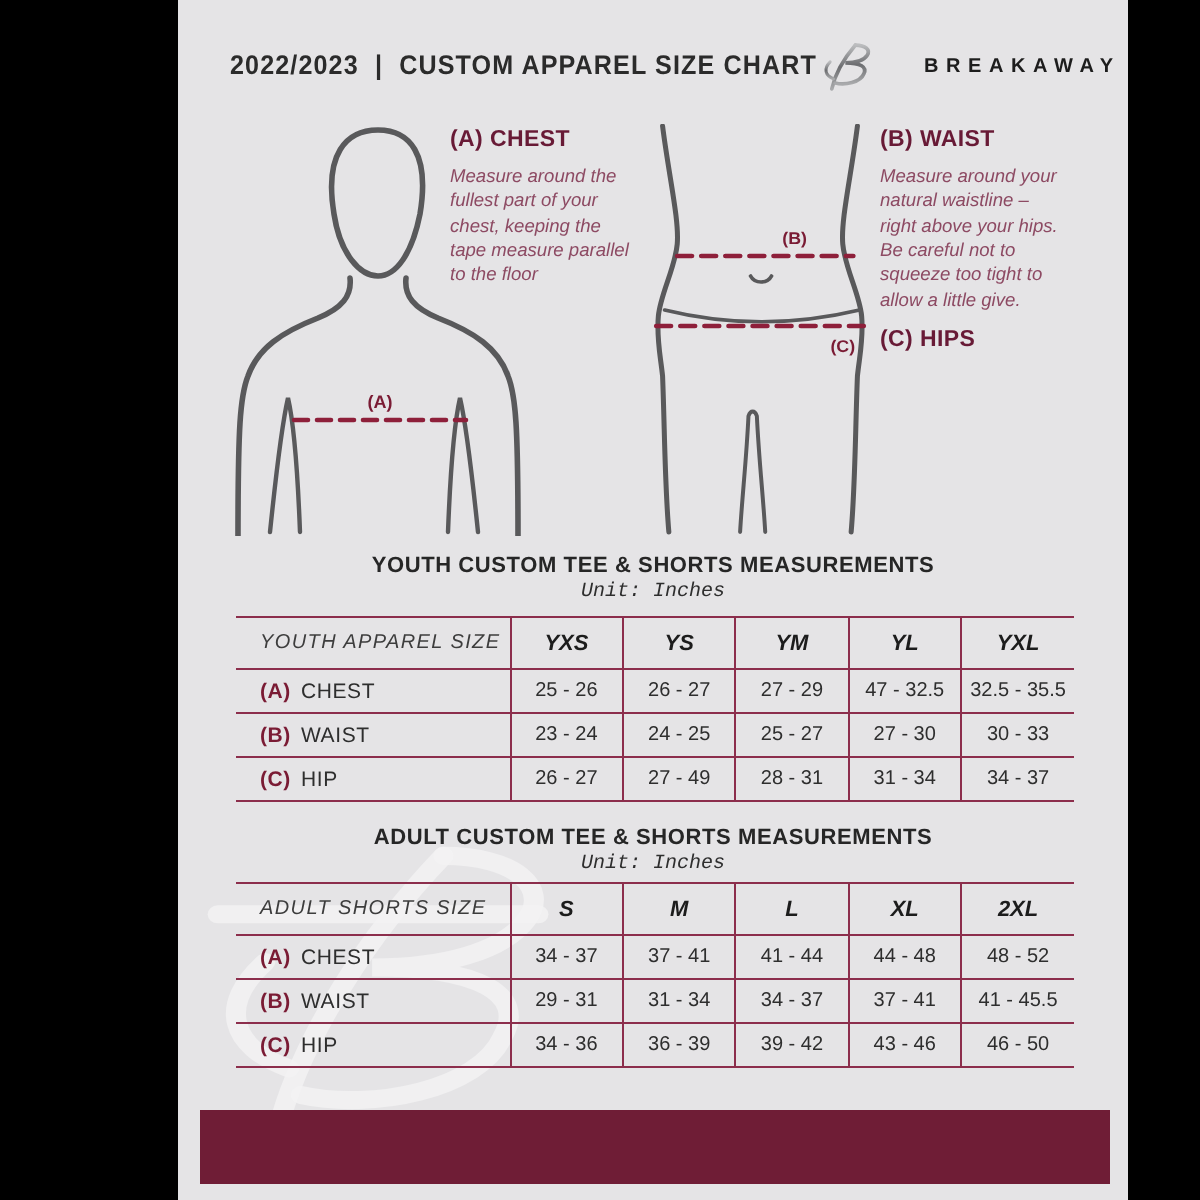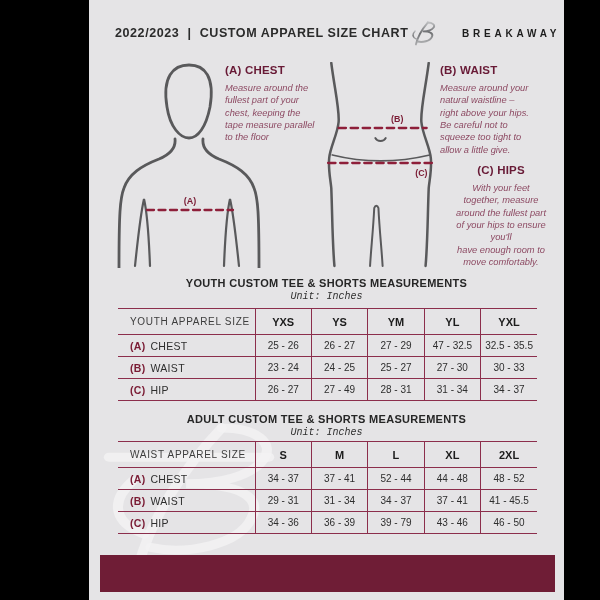--- a/index.html
+++ b/index.html
@@ -29,38 +29,38 @@
   
   .fig{position:absolute;z-index:1;}
   .fig-front{left:18px;top:62px;}
   .fig-side{left:236px;top:62px;}
   .guide-block{position:absolute;z-index:1;}
   .guide-head{font-weight:bold;font-size:11.5px;color:var(--heading);letter-spacing:.2px;}
   .guide-desc{margin-top:6px;font-style:italic;font-size:9.3px;line-height:1.33;
     color:var(--plum);white-space:pre-line;}
   .g-chest{left:136px;top:64px;width:102px;}
   .g-waist{left:351px;top:64px;width:120px;}
-  .g-hips{left:351px;top:164px;width:122px;text-align:center;}
+  .g-hips{left:351px;top:164px;width:122px;}
 
   
   .sec-title{position:absolute;left:0;width:100%;text-align:center;font-weight:bold;
     font-size:11px;color:#262626;letter-spacing:.3px;z-index:1;}
   .sec-unit{position:absolute;left:0;width:100%;text-align:center;font-style:italic;
     font-size:10px;color:#2e2e2e;z-index:1;font-family:Liberation Mono, monospace;}
   .t-youth-title{top:277px;} .t-youth-unit{top:291px;}
   .t-adult-title{top:413px;} .t-adult-unit{top:427px;}
 
   
   .size-table{position:absolute;left:29px;width:419px;border-collapse:collapse;
     table-layout:fixed;z-index:1;border-top:1px solid var(--tborder);}
   .size-table tr{border-bottom:1px solid var(--tborder);}
   .size-table th,.size-table td{border-left:1px solid var(--tborder);
     text-align:center;vertical-align:middle;}
   .size-table th:first-child,.size-table td:first-child{border-left:none;}
-  .size-table th{height:26px;font-size:11px;font-weight:bold;color:#1c1c1c;}
+  .size-table th{height:26px;font-size:11px;font-weight:bold;color:#1c1c1c;font-style:italic;}
   .size-table th.lbl{font-size:10px;font-weight:normal;color:#3d3d3d;
     letter-spacing:.7px;text-align:left;padding-left:12px;}
   .size-table td{height:22px;font-size:10px;color:#2e2e2e;}
   .size-table td.lbl{text-align:left;padding-left:12px;font-size:10.5px;
     letter-spacing:.3px;color:#2e2e2e;}
   .size-table .key{color:#7a1b34;font-weight:bold;margin-right:5px;}
   .tbl-youth{top:308px;} .tbl-adult{top:441px;}
   .col-label{width:137px;}
 
   
@@ -135,27 +135,20 @@
       <div class="guide-head">(B) WAIST</div>
       <div class="guide-desc">Measure around your
 natural waistline –
 right above your hips.
 Be careful not to
 squeeze too tight to
 allow a little give.</div>
     </div>
     <div class="guide-block g-hips">
       <div class="guide-head">(C) HIPS</div>
-      <div class="guide-desc">With your feet
-together, measure
-around the fullest part
-of your hips to ensure
-you'll
-have enough room to
-move comfortably.</div>
     </div>
 
     <div class="sec-title t-youth-title">YOUTH CUSTOM TEE &amp; SHORTS MEASUREMENTS</div>
     <div class="sec-unit t-youth-unit">Unit: Inches</div>
     <table class="size-table tbl-youth">
       <colgroup>
           <col class="col-label">
           <col>
           <col>
           <col>
@@ -204,48 +197,48 @@
       <colgroup>
           <col class="col-label">
           <col>
           <col>
           <col>
           <col>
           <col>
         </colgroup>
       <tbody>
           <tr>
-        <th class="lbl">WAIST APPAREL SIZE</th>
+        <th class="lbl">ADULT SHORTS SIZE</th>
         <th>S</th>
         <th>M</th>
         <th>L</th>
         <th>XL</th>
         <th>2XL</th>
       </tr>
       <tr>
         <td class="lbl"><span class="key">(A)</span><span>CHEST</span></td>
         <td>34 - 37</td>
         <td>37 - 41</td>
-        <td>52 - 44</td>
+        <td>41 - 44</td>
         <td>44 - 48</td>
         <td>48 - 52</td>
       </tr>
       <tr>
         <td class="lbl"><span class="key">(B)</span><span>WAIST</span></td>
         <td>29 - 31</td>
         <td>31 - 34</td>
         <td>34 - 37</td>
         <td>37 - 41</td>
         <td>41 - 45.5</td>
       </tr>
       <tr>
         <td class="lbl"><span class="key">(C)</span><span>HIP</span></td>
         <td>34 - 36</td>
         <td>36 - 39</td>
-        <td>39 - 79</td>
+        <td>39 - 42</td>
         <td>43 - 46</td>
         <td>46 - 50</td>
       </tr>
     </tbody>
       </table>
 
     <div class="footer-bar"></div>
   </div>
 </div>
 

